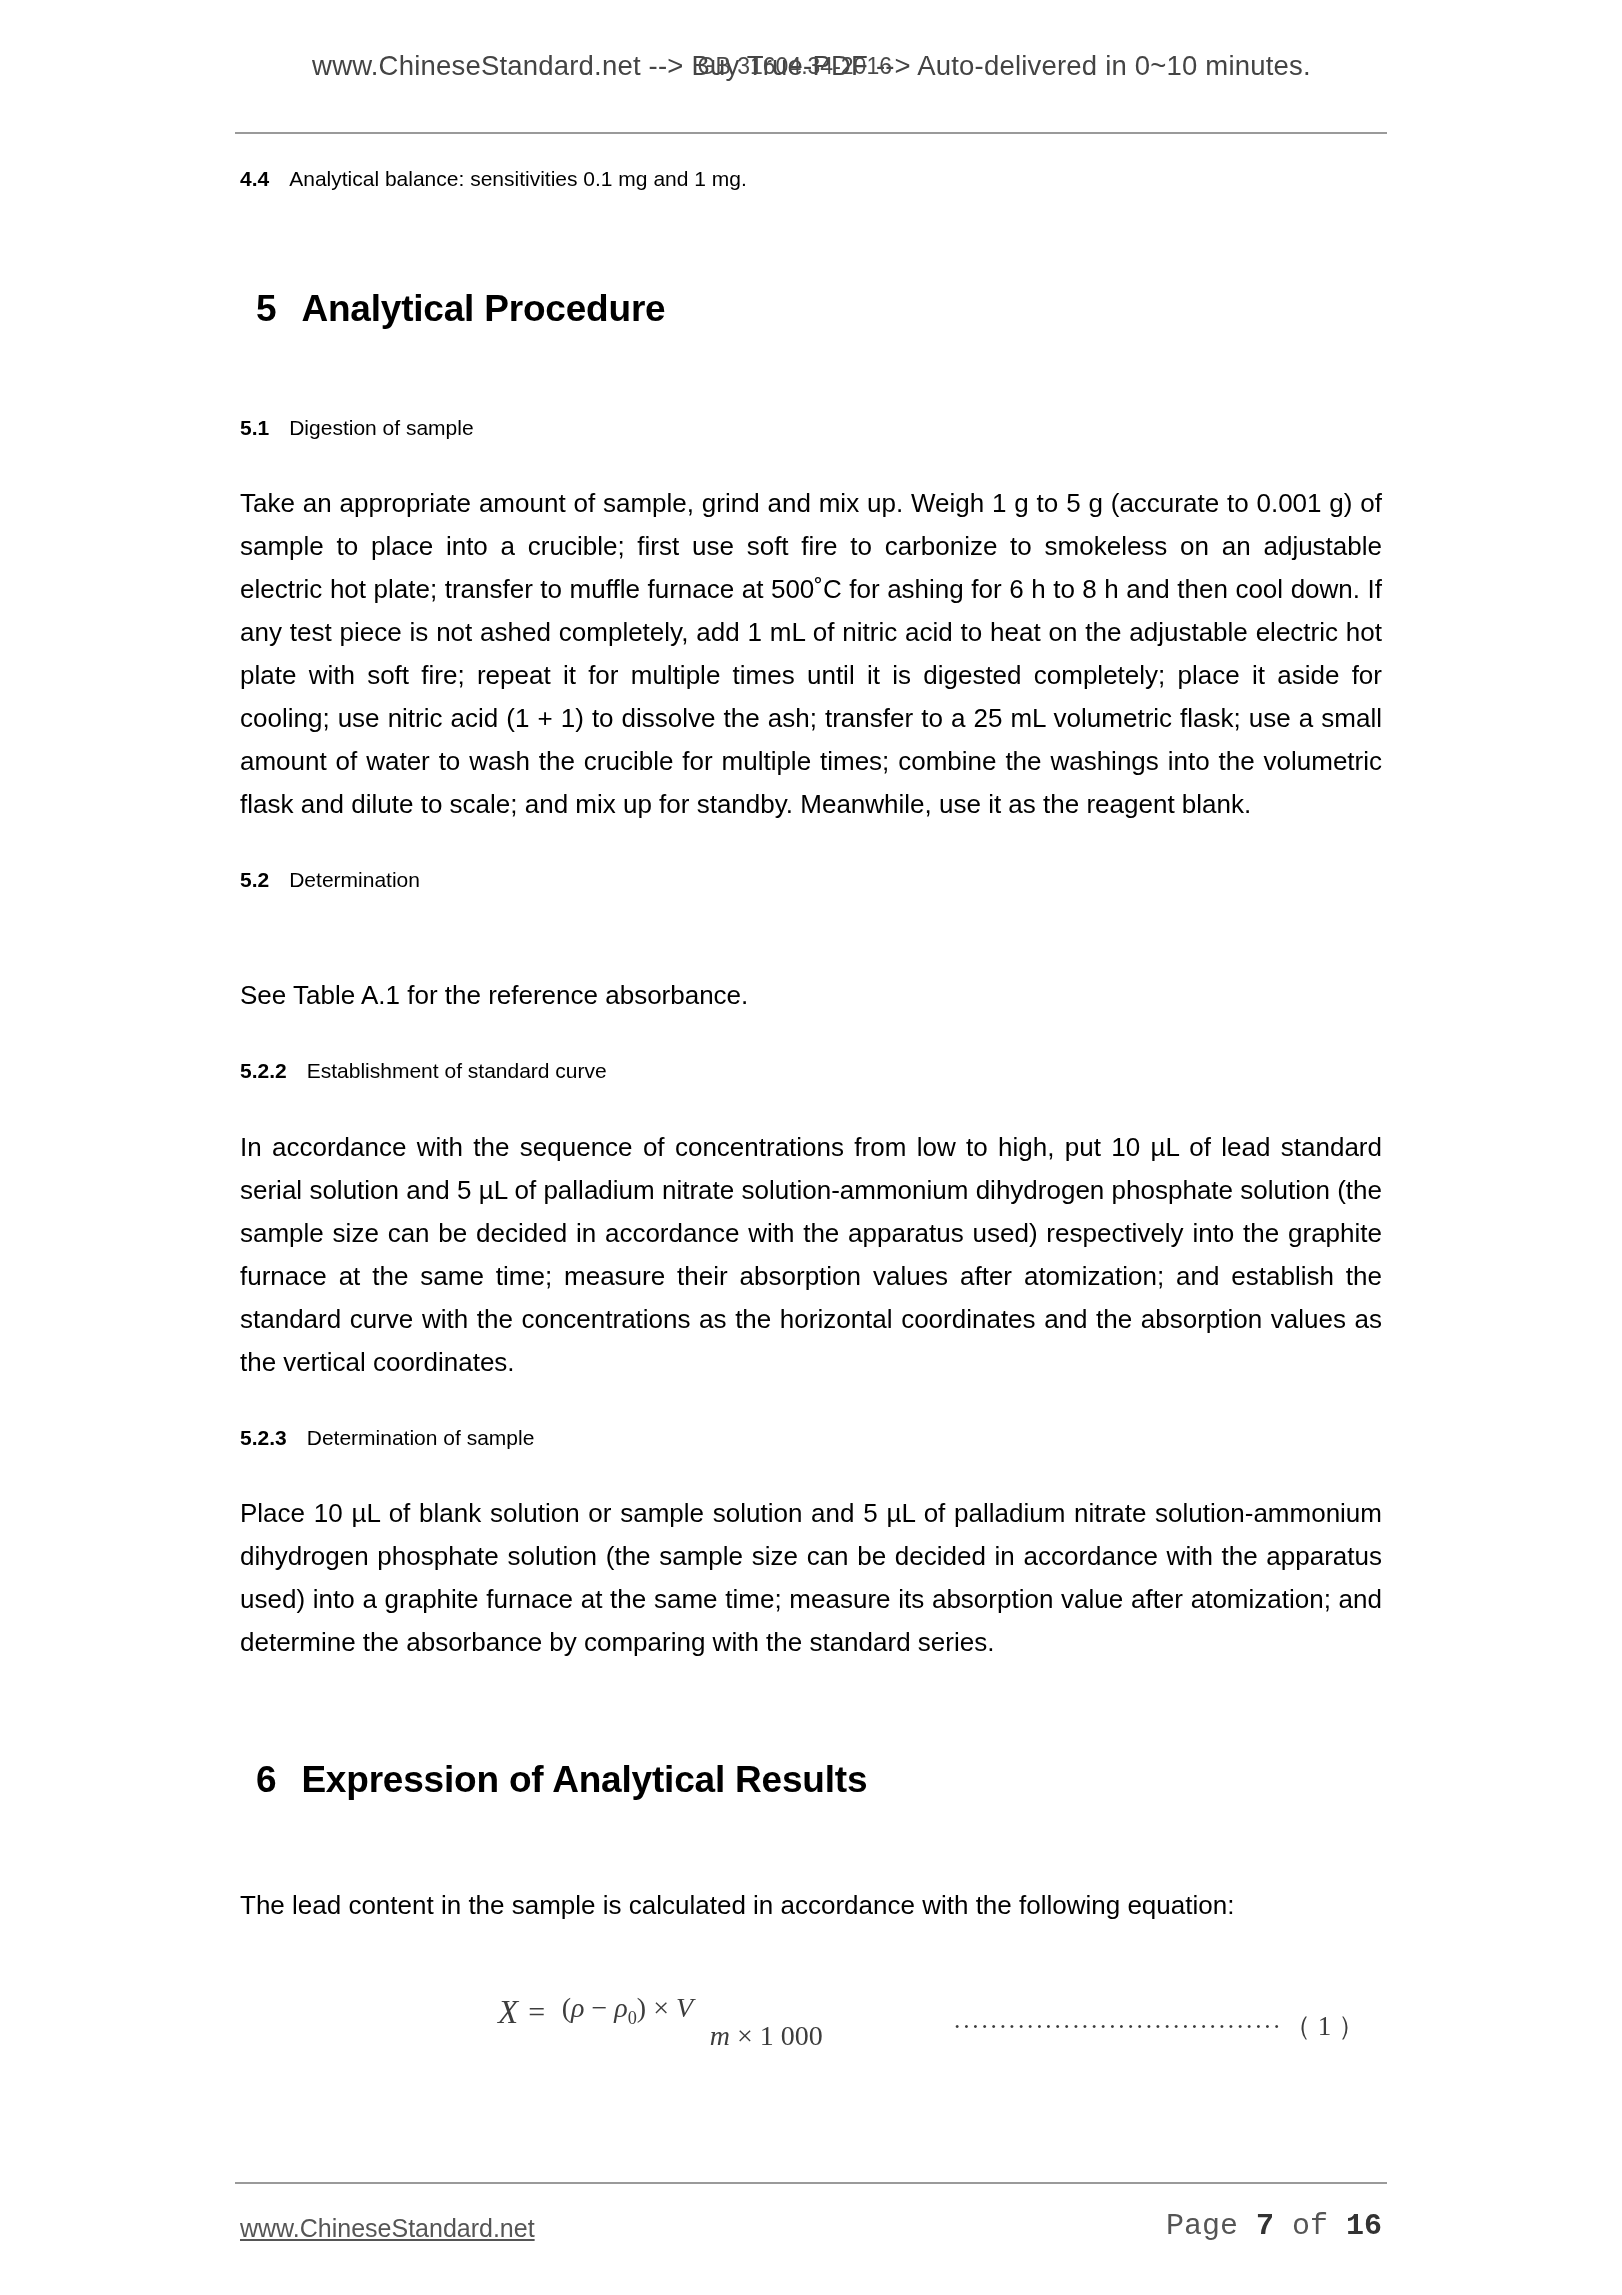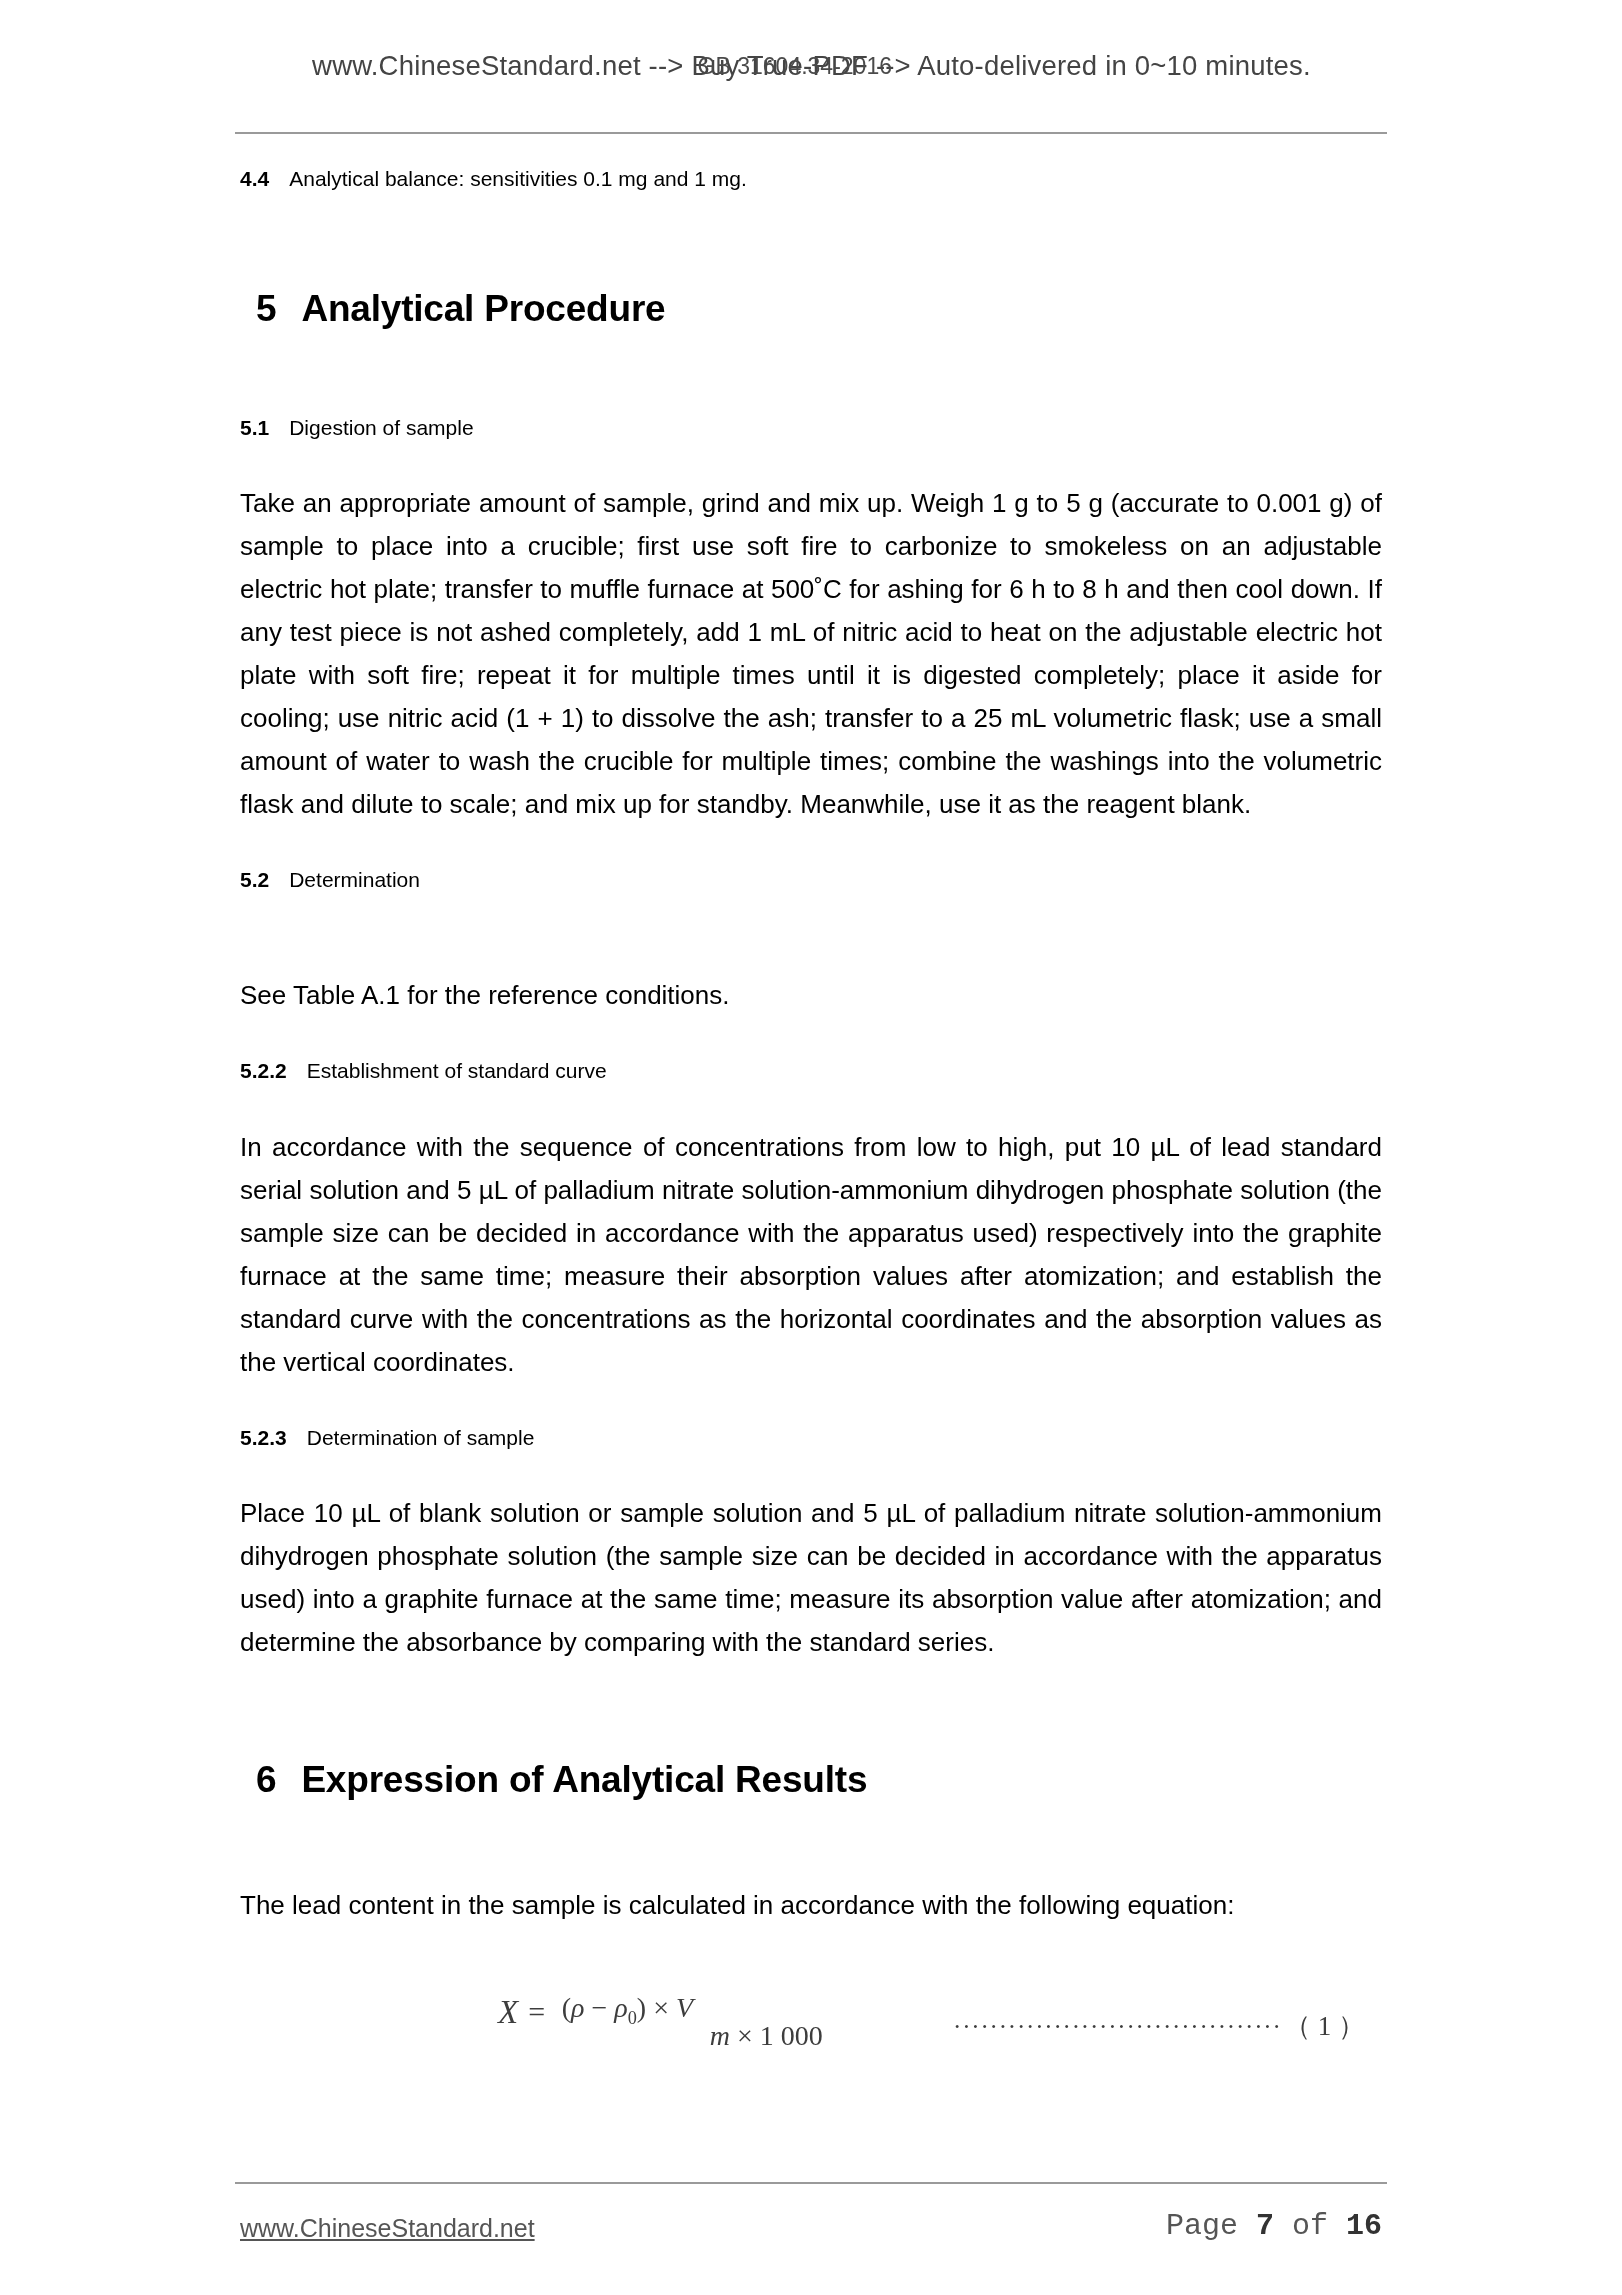--- a/index.html
+++ b/index.html
@@ -249,21 +249,21 @@
 
     <div class="clause-line">
       <span class="clause-num">5.2</span><span class="clause-gap"></span><span>Determination</span>
     </div>
 
     <div class="sp-48"></div>
 
 
     <div class="sp-48"></div>
 
-    <p class="body-para nojust">See Table A.1 for the reference conditions.</p>
+    <p class="body-para nojust">See Table A.1 for the reference absorbance.</p>
 
     <div class="sp-48"></div>
 
     <div class="clause-line">
       <span class="clause-num">5.2.2</span><span class="clause-gap"></span><span>Establishment of standard curve</span>
     </div>
 
     <div class="sp-48"></div>
 
     <p class="body-para">In accordance with the sequence of concentrations from low to high, put 10 µL of lead standard serial solution and 5 µL of palladium nitrate solution-ammonium dihydrogen phosphate solution (the sample size can be decided in accordance with the apparatus used) respectively into the graphite furnace at the same time; measure their absorption values after atomization; and establish the standard curve with the concentrations as the horizontal coordinates and the absorption values as the vertical coordinates.</p>

